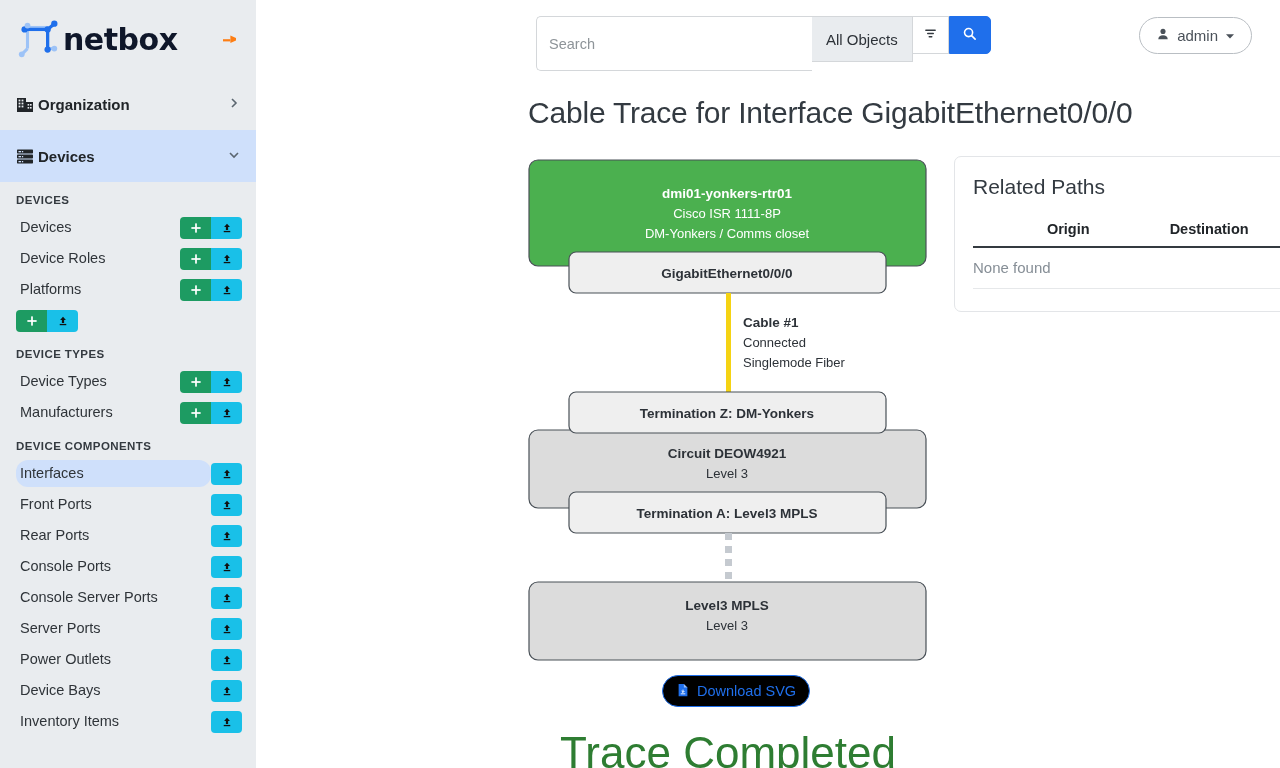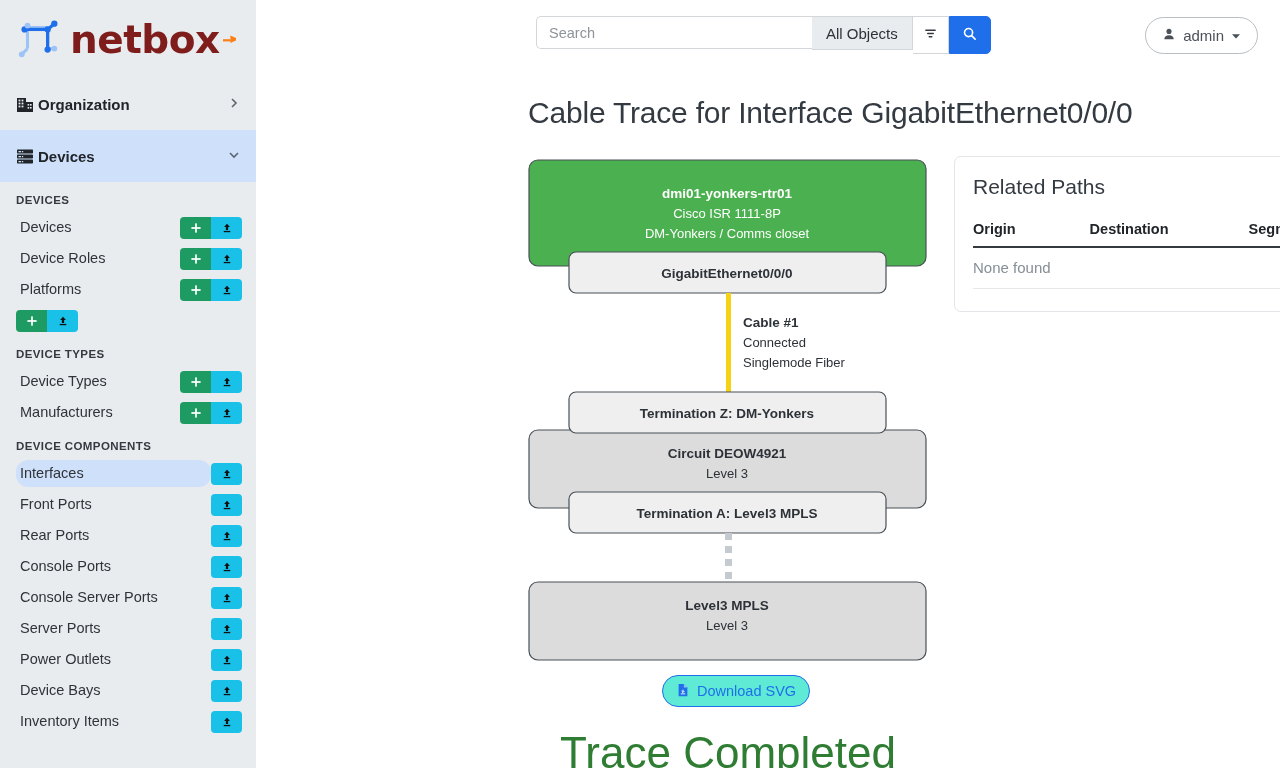--- a/index.html
+++ b/index.html
@@ -23,22 +23,22 @@
     overflow: hidden;
     position: relative;
   }
   .brand {
     height: 78px;
     display: flex; align-items: center;
     padding: 0 18px 0 16px;
   }
   .brand-logo { width: 46px; height: 46px; flex: 0 0 46px; }
   .brand-word {
-    font-size: 39px; font-weight: 700; color: #7f1d1d;
-    letter-spacing: -0.5px; margin-left: 8px;
+    font-size: 30px; font-weight: 700; color: #0f172a;
+    letter-spacing: -0.5px; margin-left: 1px;
     font-family: "DejaVu Sans", sans-serif;
   }
   .brand-pin { margin-left: auto; width: 16px; height: 16px; }
 
   .nav-group {
     height: 52px;
     display: flex; align-items: center;
     padding: 0 16px;
     cursor: pointer;
   }
@@ -84,48 +84,48 @@
 
   .topbar {
     height: 70px; display: flex; align-items: center;
     padding: 0 18px;
   }
   .search-wrap {
     display: flex; align-items: stretch; height: 38px;
     margin: 0 auto 0 262px;
   }
   .search-input {
-    width: 276px; height: 33px;
+    width: 276px; height: 55px;
     border: 1px solid #d4d7da; border-right: none;
     border-radius: 5px 0 0 5px;
     padding: 8px 12px; font-size: 14.5px; color: #2d3238;
     background: #fff; outline: none;
     font-family: "Liberation Sans", sans-serif;
   }
   .search-input::placeholder { color: #8e9499; }
   .obj-select {
     display: flex; align-items: center; justify-content: center;
-    min-width: 100px; padding: 0 14px; height: 34px;
+    min-width: 100px; padding: 0 14px; height: 46px;
     background: #e9ecef; border: 1px solid #d4d7da; border-left: none;
     font-size: 15px; color: #2d3238; cursor: pointer;
   }
   .filter-btn {
     display: flex; align-items: center; justify-content: center;
     width: 36px; height: 38px;
     background: #fff; border: 1px solid #d4d7da; border-left: none;
     cursor: pointer;
   }
   .search-btn {
     display: flex; align-items: center; justify-content: center;
     width: 42px; height: 38px;
     background: #1f6feb; border: 1px solid #1f6feb;
     border-radius: 0 5px 5px 0; cursor: pointer;
   }
   .user-btn {
-    position: absolute; right: 22px; top: 17px;
+    position: absolute; right: 28px; top: 17px;
     display: flex; align-items: center; gap: 7px;
     height: 37px; padding: 0 16px;
     border: 1px solid #b9bec3; border-radius: 19px;
     background: #fff; color: #4a5159; font-size: 15px; cursor: pointer;
   }
 
   .page-title {
     font-size: 30px; font-weight: 400; color: #333a41;
     padding: 6px 0 0 272px; letter-spacing: -0.2px;
   }
@@ -133,39 +133,39 @@
   
   .content { display: flex; padding: 0 18px 0 272px; margin-top: 26px; }
   .trace-col { width: 400px; flex: 0 0 400px; position: relative; }
   .trace-svg { display: block; }
 
   .dl-btn {
     position: absolute; left: 134px; top: 519px;
     display: inline-flex; align-items: center; gap: 7px;
     height: 32px; padding: 0 13px;
     border: 1px solid #1f6feb; border-radius: 16px;
-    background: #5eead4; color: #1f6feb; font-size: 14.5px; cursor: pointer;
+    background: #000000; color: #1f6feb; font-size: 14.5px; cursor: pointer;
     white-space: nowrap;
   }
   .trace-status {
     position: absolute; left: 0; top: 572px; width: 400px;
     text-align: center; font-size: 44px; color: #2e7d32; font-weight: 400;
   }
 
   
   .paths-col { flex: 1 1 auto; padding-left: 26px; }
   .card {
     border: 1px solid #e3e5e8; border-radius: 7px;
     background: #fff; padding: 18px 18px 22px 18px;
     width: 568px;
   }
   .card-title { font-size: 21px; font-weight: 400; color: #333a41; margin-bottom: 22px; }
   table.paths { width: 100%; border-collapse: collapse; }
   table.paths th {
-    text-align: left; font-size: 14.5px; font-weight: 700; color: #212529;
+    text-align: right; font-size: 14.5px; font-weight: 700; color: #212529;
     padding: 0 0 9px 0; border-bottom: 2px solid #343a40;
   }
   table.paths td {
     font-size: 15px; color: #868e96; padding: 11px 0 12px 0;
     border-bottom: 1px solid #e6e8ea;
   }
 </style>
 </head>
 <body>
 

